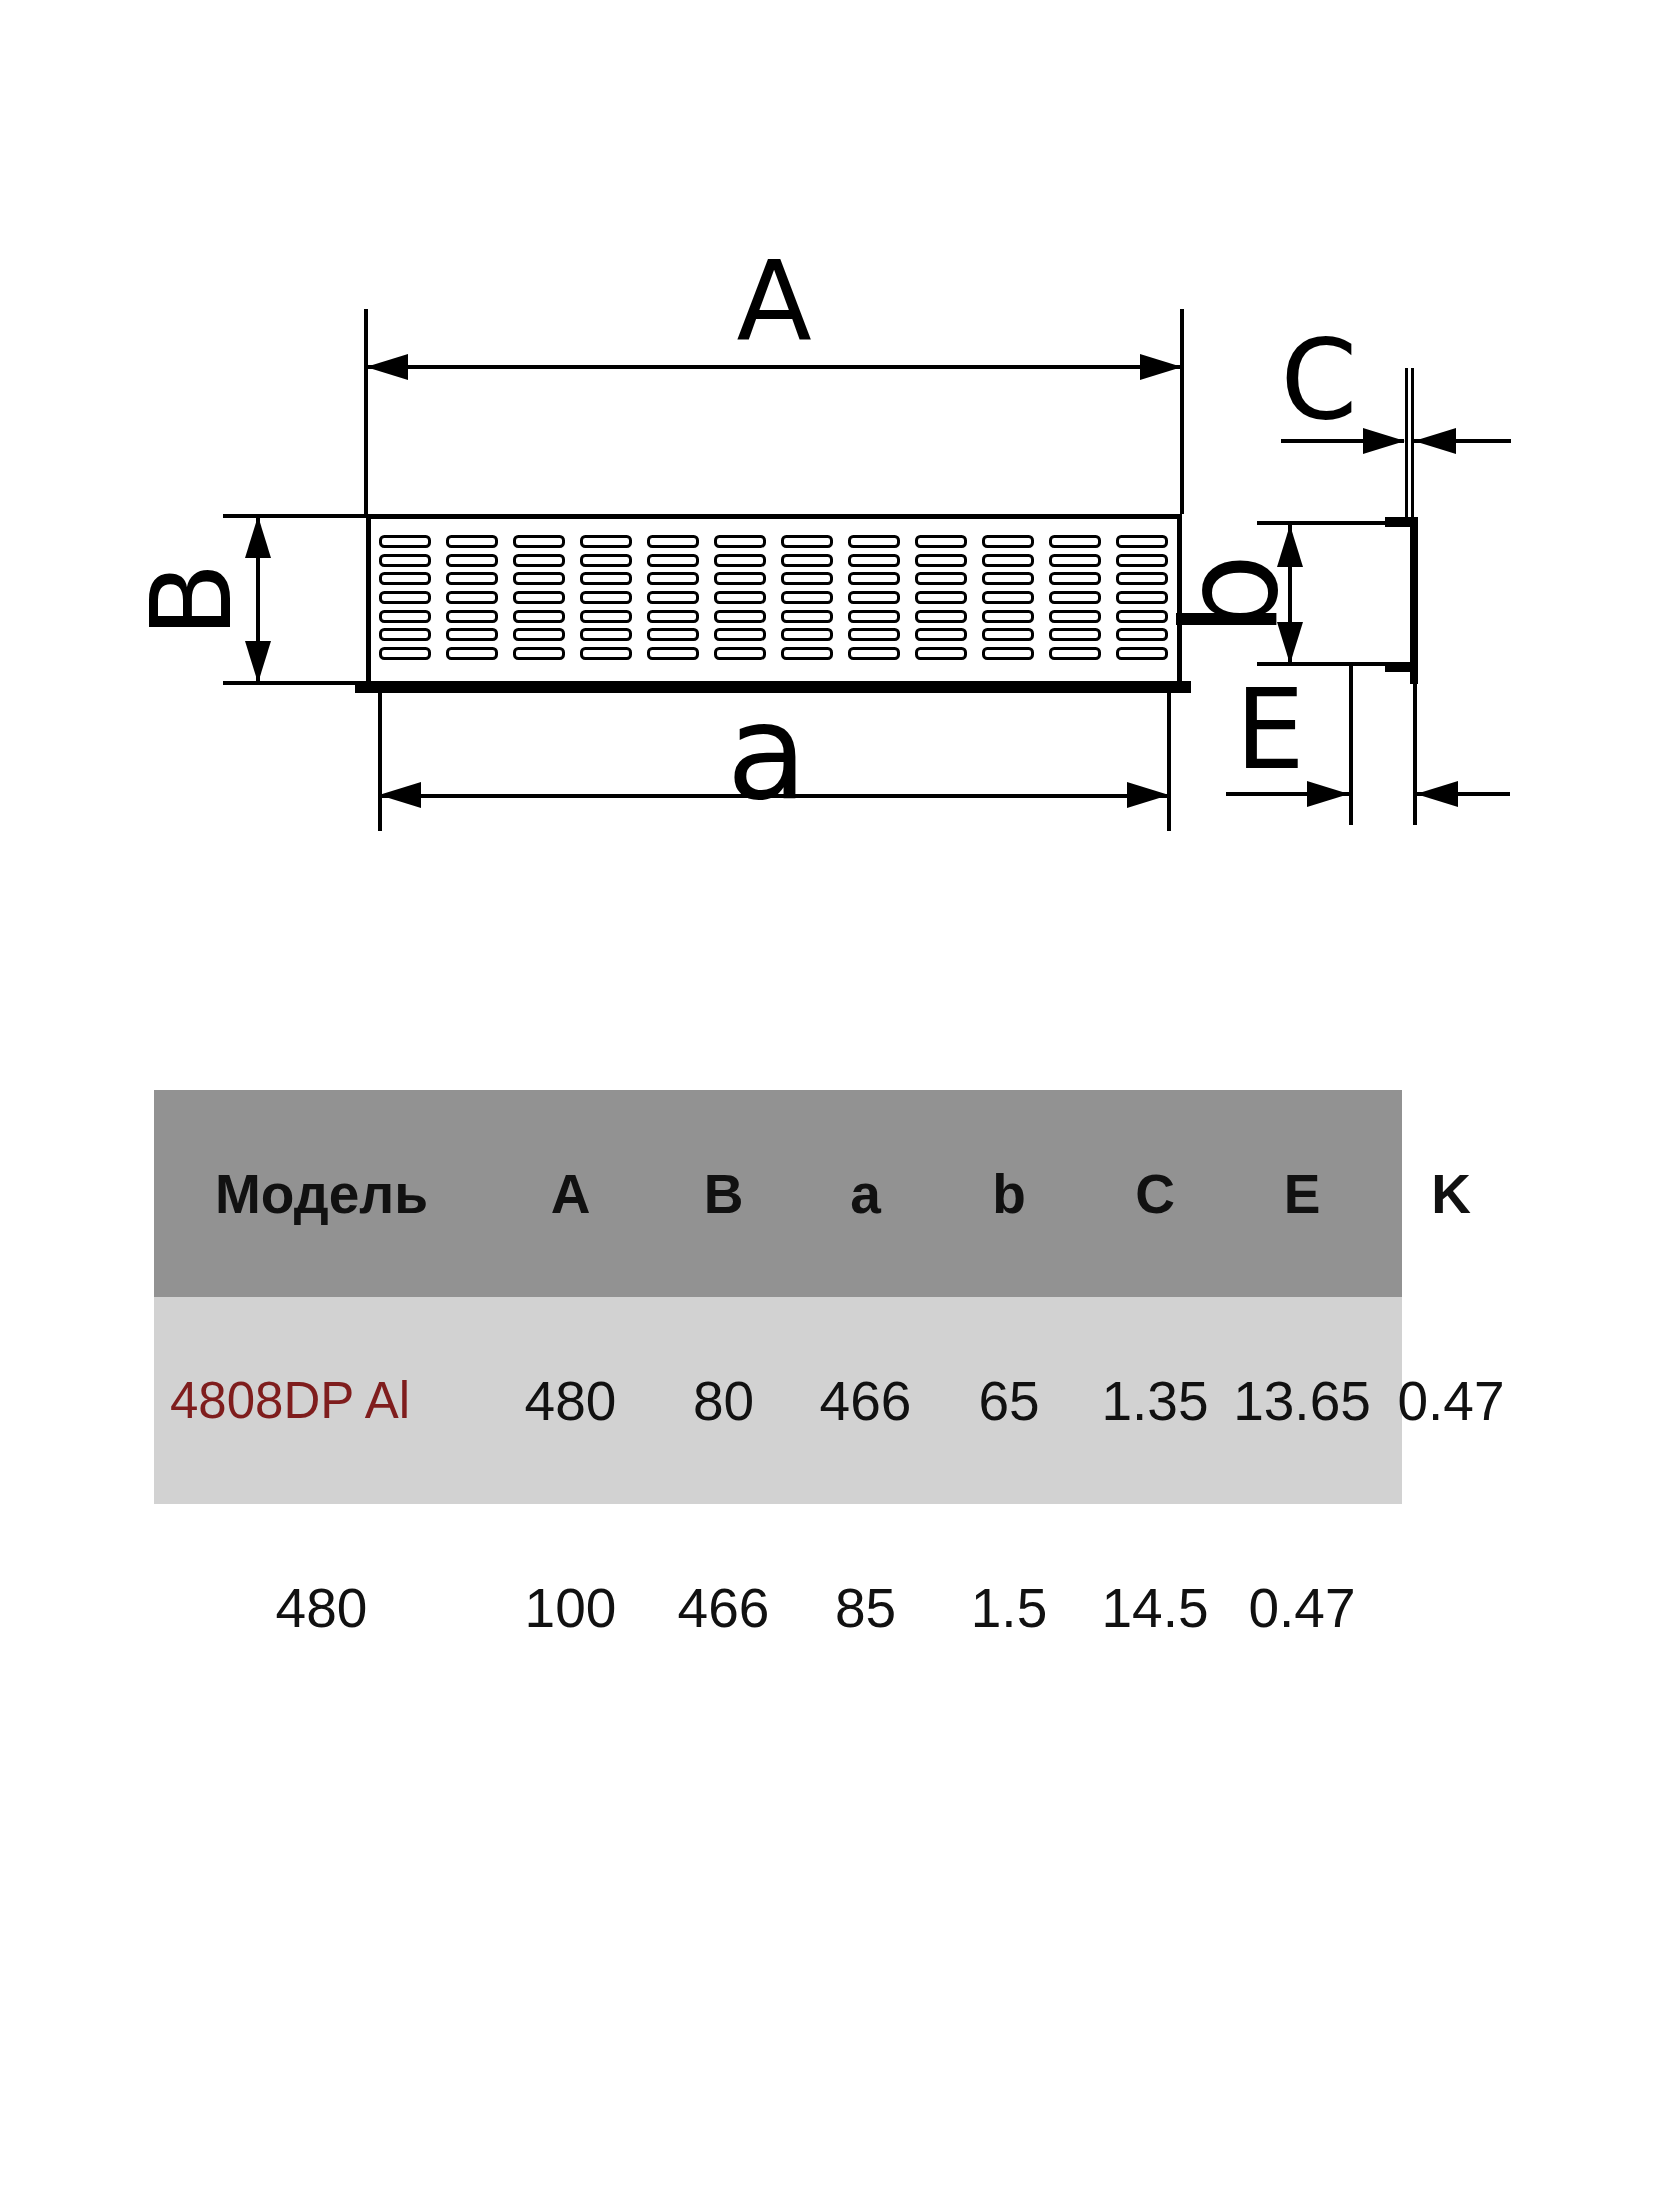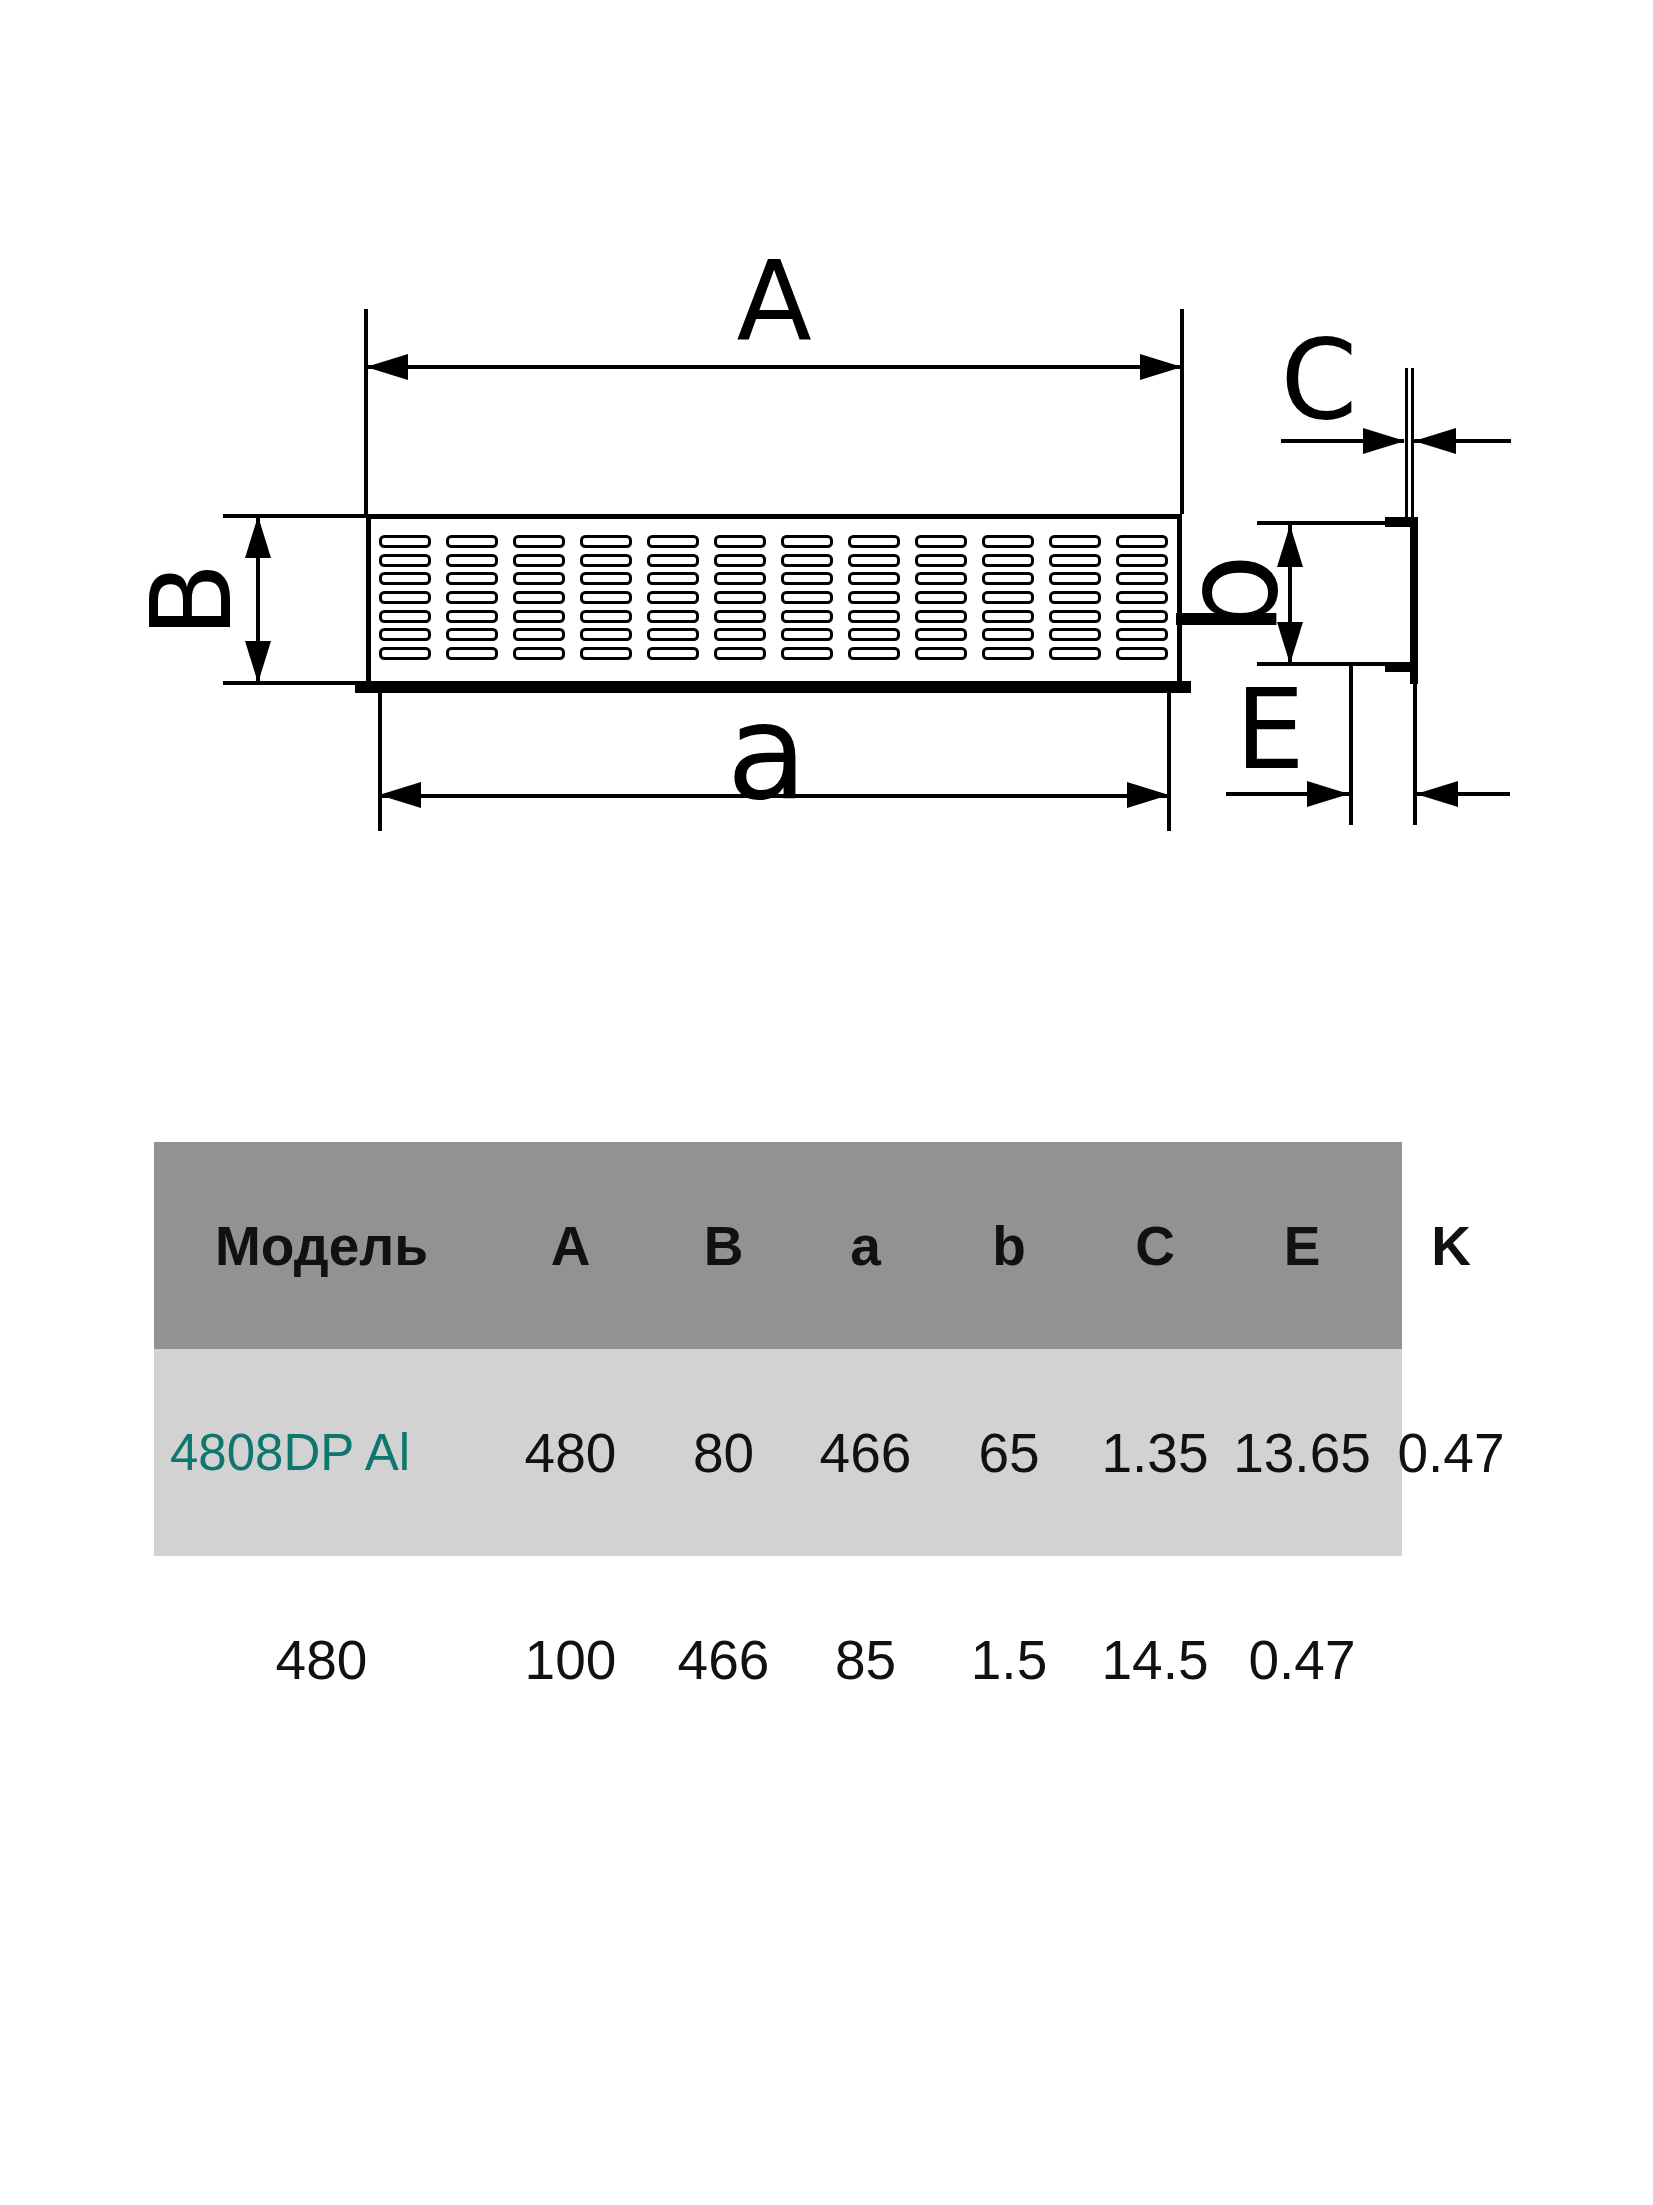--- a/index.html
+++ b/index.html
@@ -36,29 +36,29 @@
   }
   .slot{
     border:3.5px solid #000;border-radius:5.3px;background:#fff;box-sizing:border-box;
   }
   
   .table-title{
     position:absolute;left:154px;top:1046px;width:1372px;
     text-align:center;font-size:49px;font-weight:bold;color:#111;
     letter-spacing:0.4px;
   }
-  .dim-table{position:absolute;left:154px;top:1142px;width:1248px;}
+  .dim-table{position:absolute;left:154px;top:1090px;width:1248px;}
   .t-row{
     display:grid;
     grid-template-columns:335px 163px 143px 141px 146px 146px 148px 150px;
     height:207px;align-items:center;
   }
   .t-cell{text-align:center;font-size:55px;color:#111;}
   .t-cell.model{
-    text-align:left;padding-left:16px;font-size:51px;font-weight:normal;color:#0f766e;
+    text-align:left;padding-left:16px;font-size:51px;font-weight:normal;color:#7f1d1d;
     box-sizing:border-box;
   }
   .t-head .t-cell{font-weight:bold;}
   .t-head .t-cell.model{font-weight:bold;font-size:55px;text-align:center;padding-left:0;color:#111;}
   .t-val{font-weight:normal;}
 </style>
 </head>
 <body>
 
 <div class="page">

